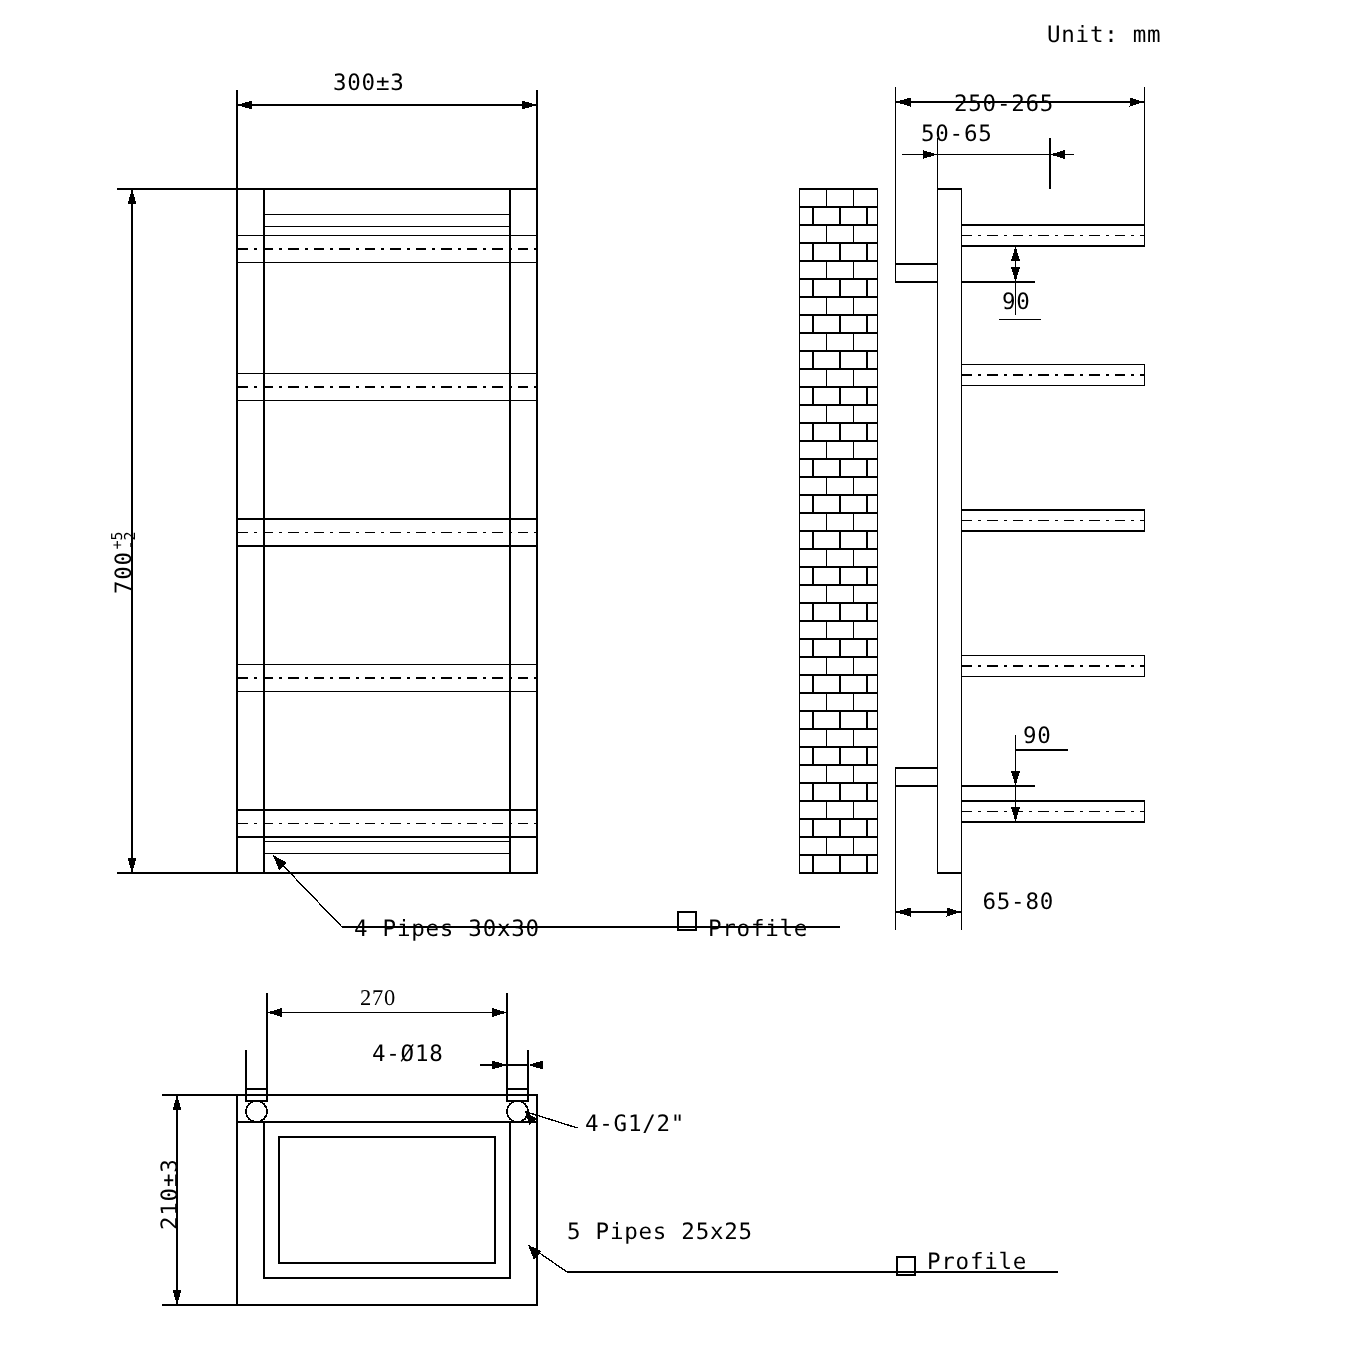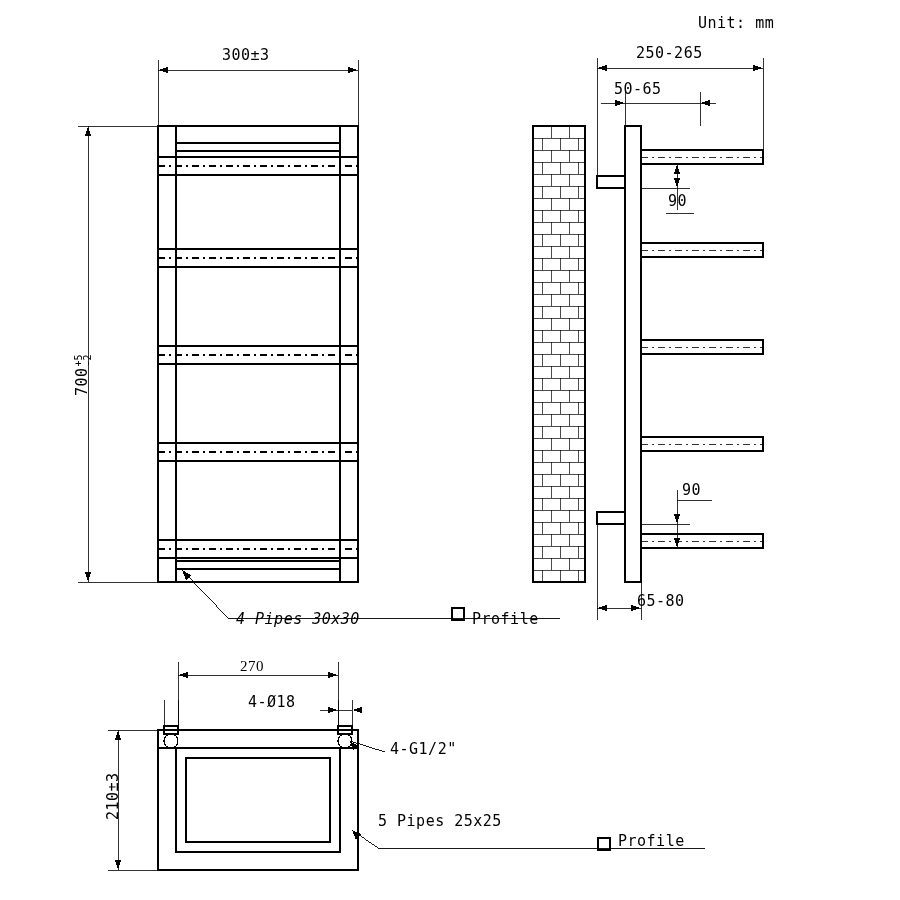--- a/index.html
+++ b/index.html
@@ -326,28 +326,28 @@
   <div class="lbl" style="left:698px; top:14px;">Unit: mm</div>
 
   <div class="lbl" style="left:222px; top:46px;">300±3</div>
 
   <div style="position:absolute; left:72px; top:396px;">
     <div class="vert" style="position:absolute; left:0; top:0; white-space:nowrap;">
       <span class="lbl" style="position:static;">700</span><span class="frac"><span>+5</span><br><span>-2</span></span>
     </div>
   </div>
 
-  <div class="lbl" style="left:236px; top:610px;font-style:italic;">4 Pipes 30x30</div>
+  <div class="lbl" style="left:236px; top:610px;">4 Pipes 30x30</div>
   <div class="lbl" style="left:472px; top:610px;">Profile</div>
 
-  <div class="lbl" style="left:636px; top:44px;text-align:center;">250-265</div>
+  <div class="lbl" style="left:636px; top:60px;text-align:center;">250-265</div>
   <div class="lbl" style="left:614px; top:80px;">50-65</div>
   <div class="lbl" style="left:668px; top:192px;">90</div>
   <div class="lbl" style="left:682px; top:481px;">90</div>
-  <div class="lbl" style="left:637px; top:592px;">65-80</div>
+  <div class="lbl" style="left:655px; top:592px;">65-80</div>
 
   <div class="lbl" style="left:240px; top:658px;font-family:Liberation Serif, serif;">270</div>
   <div class="lbl" style="left:248px; top:693px;text-align:right;">4-Ø18</div>
   <div class="lbl" style="left:390px; top:740px;">4-G1/2"</div>
 
   <div style="position:absolute; left:103px; top:820px;">
     <div class="vert" style="position:absolute; left:0; top:0; white-space:nowrap;">
       <span class="lbl" style="position:static;">210±3</span>
     </div>
   </div>

